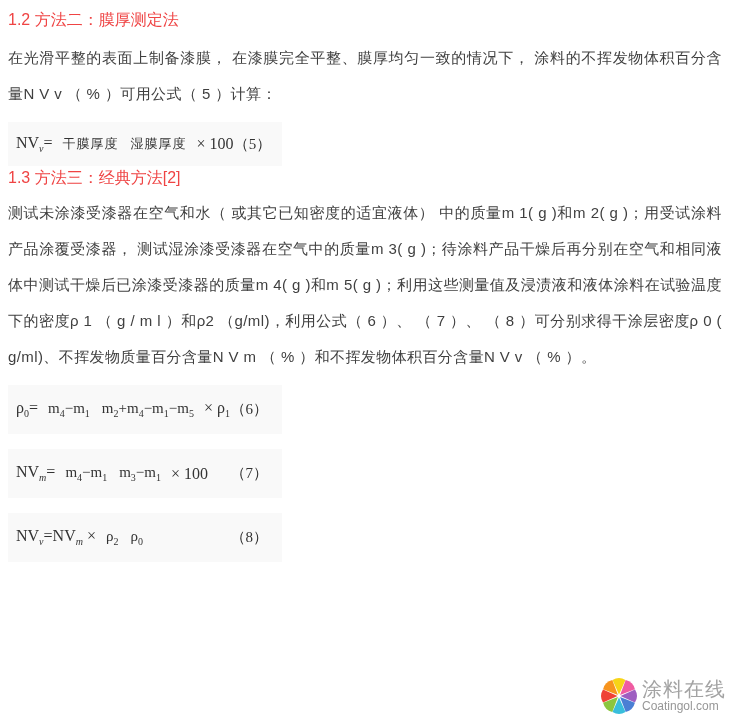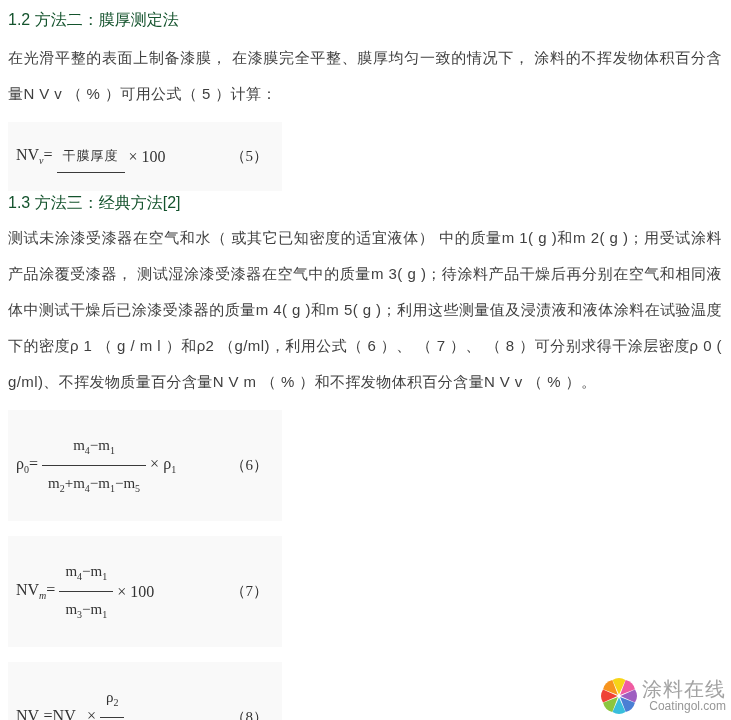--- a/index.html
+++ b/index.html
@@ -11,21 +11,21 @@
     position: relative;
     overflow: hidden;
   }
   .content { padding: 0 9px 0 8px; }
 
   .sec-heading {
     font-size: 16px;
     font-weight: 400;
     line-height: 24px;
     margin: 0;
-    color: #14532d;
+    color: #ef4444;
   }
   .sec-heading.first { padding-top: 8px; }
 
   .para {
     font-size: 15px;
     line-height: 36px;
     letter-spacing: 0.4px;
     margin: 8px 0 0 0;
     color: #3f3f3f;
     text-align: justify;
@@ -43,23 +43,23 @@
     font-size: 16px;
   }
   .formula .it { }
   .formula .up { font-style: normal; }
   .formula sub { font-size: 10px; line-height: 1; }
   .formula sub.it { font-style: italic; }
   .formula sub.up { font-style: normal; }
 
   .frac {
     display: inline-flex;
-    flex-direction: column;
+    flex-direction: row;
     align-items: center;
-    margin: 12px 4px;
+    margin: 0 4px;
   }
   .frac .num, .frac .den { padding: 9px 6px; font-size: 15px; white-space: nowrap; }
   .frac .bar { align-self: stretch; height: 1px; background: #3a3a3a; }
 
   .f-lhs, .f-rhs { white-space: nowrap; }
   .f-label { margin-left: auto; font-size: 15px; padding-right: 4px; white-space: nowrap; }
 
   #formula-5 { margin-top: 10px; }
   #formula-5 .num, #formula-5 .den {
     font-family: "Liberation Sans", sans-serif;
@@ -74,21 +74,20 @@
   .para-tight { margin-top: 5px; }
 
   
   .watermark {
     position: absolute;
     right: 5px;
     bottom: 3px;
     display: flex;
     align-items: center;
     gap: 3px;
-    text-align: right;
   }
   .wm-icon svg { display: block; }
   .wm-text { display: flex; flex-direction: column; }
   .wm-title {
     font-size: 20px;
     line-height: 21px;
     color: #a3a3a3;
     letter-spacing: 1px;
   }
   .wm-subtitle {
@@ -104,20 +103,21 @@
 
   <div class="sec-heading first">1.2 方法二：膜厚测定法</div>
 
   <div class="para">在光滑平整的表面上制备漆膜， 在漆膜完全平整、膜厚均匀一致的情况下， 涂料的不挥发物体积百分含量N V v （ % ）可用公式（ 5 ）计算：</div>
 
   <div class="formula" id="formula-5">
     <span class="f-lhs"><span class="it">NV</span><sub class="it">v</sub><span class="up">=</span></span>
     <span class="frac">
       <span class="num"><span class="up">干膜厚度</span></span>
       <span class="bar"></span>
+      <span class="den"><span class="up">湿膜厚度</span></span>
     </span>
     <span class="f-rhs"><span class="up">× 100</span></span>
     <span class="f-label">（5）</span>
   </div>
 
   <div class="sec-heading heading-gap">1.3 方法三：经典方法[2]</div>
 
   <div class="para para-tight">测试未涂漆受漆器在空气和水（ 或其它已知密度的适宜液体） 中的质量m 1( g )和m 2( g )；用受试涂料产品涂覆受漆器， 测试湿涂漆受漆器在空气中的质量m 3( g )；待涂料产品干燥后再分别在空气和相同液体中测试干燥后已涂漆受漆器的质量m 4( g )和m 5( g )；利用这些测量值及浸渍液和液体涂料在试验温度下的密度ρ 1 （ g / m l ）和ρ2 （g/ml)，利用公式（ 6 ）、 （ 7 ）、 （ 8 ）可分别求得干涂层密度ρ 0 ( g/ml)、不挥发物质量百分含量N V m （ % ）和不挥发物体积百分含量N V v （ % ）。</div>
 
   <div class="formula" id="formula-6">

